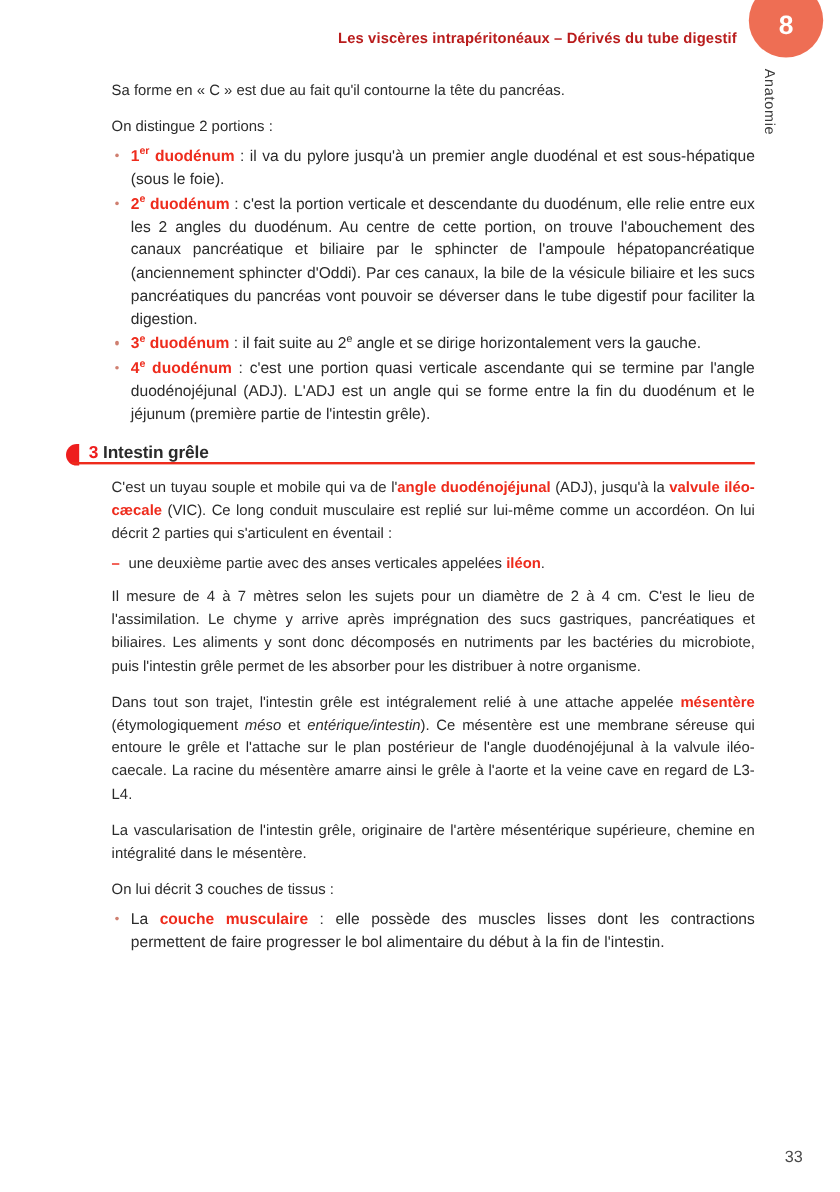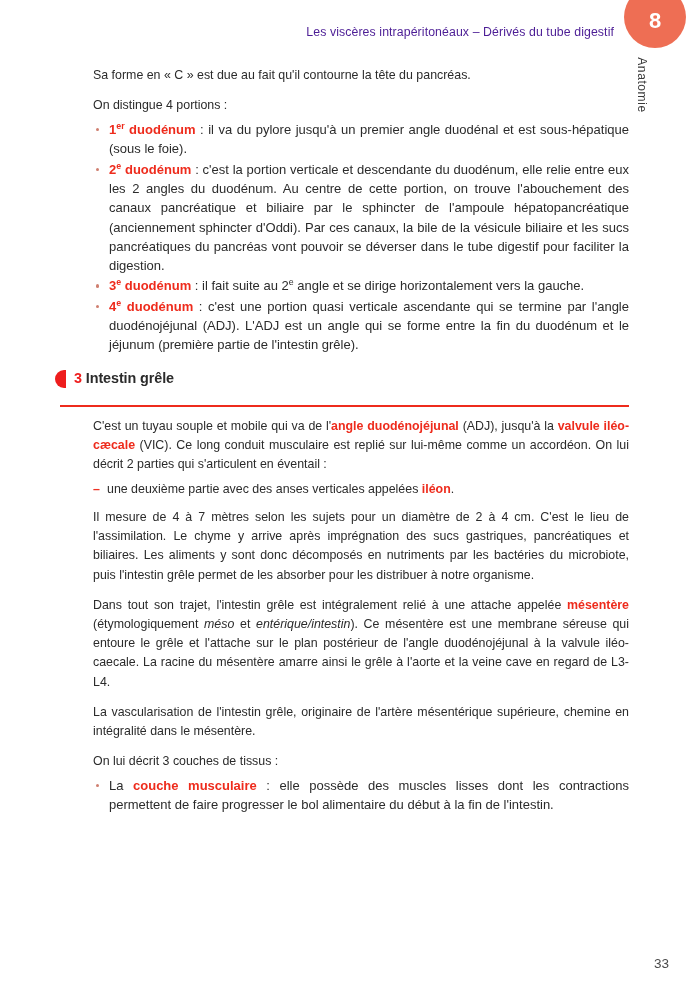--- a/index.html
+++ b/index.html
@@ -22,23 +22,23 @@
     top: 0;
     left: 0;
     width: 700px;
     height: 62px;
   }
   .header-title {
     position: absolute;
     right: 86px;
     top: 25px;
     font-size: 12.3px;
-    font-weight: 400;
+    font-weight: 700;
     letter-spacing: 0.1px;
-    color: #4c1d95;
+    color: #b91c1c;
     white-space: nowrap;
     text-align: right;
   }
   .chapter-circle {
     position: absolute;
     right: 14px;
     top: -14px;
     width: 62px;
     height: 62px;
     border-radius: 50%;
@@ -144,21 +144,21 @@
     font-size: 0.68em;
     vertical-align: super;
     line-height: 0;
   }
 
   
   .section-head {
     position: relative;
     margin: 14px 0 10px -38px;
     width: 574px;
-    padding-bottom: 20px;
+    padding-bottom: 0;
   }
   .section-head .marker {
     position: absolute;
     left: 0;
     top: 1px;
     width: 11px;
     height: 18px;
     background: #ee1d1d;
     border-radius: 9px 0 0 9px;
   }
@@ -199,21 +199,21 @@
   <div class="chapter-circle">
     <span class="num">8</span>
   </div>
 </div>
 <div class="side-tab">Anatomie</div>
 
 <div class="content">
 
   <p class="para">Sa forme en « C » est due au fait qu'il contourne la tête du pancréas.</p>
 
-  <p class="para tight">On distingue 4 portions :</p>
+  <p class="para tight">On distingue 2 portions :</p>
 
   <ul class="bullets">
     <li>
       <span class="hl"><span>1</span><sup class="ord">er</sup><span> duodénum</span></span><span> : il va du pylore jusqu'à un premier angle duodénal et est sous-hépatique (sous le foie).</span>
     </li>
     <li>
       <span class="hl"><span>2</span><sup class="ord">e</sup><span> duodénum</span></span><span> : c'est la portion verticale et descendante du duodénum, elle relie entre eux les 2 angles du duodénum. Au centre de cette portion, on trouve l'abouchement des canaux pancréatique et biliaire par le sphincter de l'ampoule hépatopancréatique (anciennement sphincter d'Oddi). Par ces canaux, la bile de la vésicule biliaire et les sucs pancréatiques du pancréas vont pouvoir se déverser dans le tube digestif pour faciliter la digestion.</span>
     </li>
     <li>
       <span class="hl"><span>3</span><sup class="ord">e</sup><span> duodénum</span></span><span> : il fait suite au 2</span><sup class="ord">e</sup><span> angle et se dirige horizontalement vers la gauche.</span>

